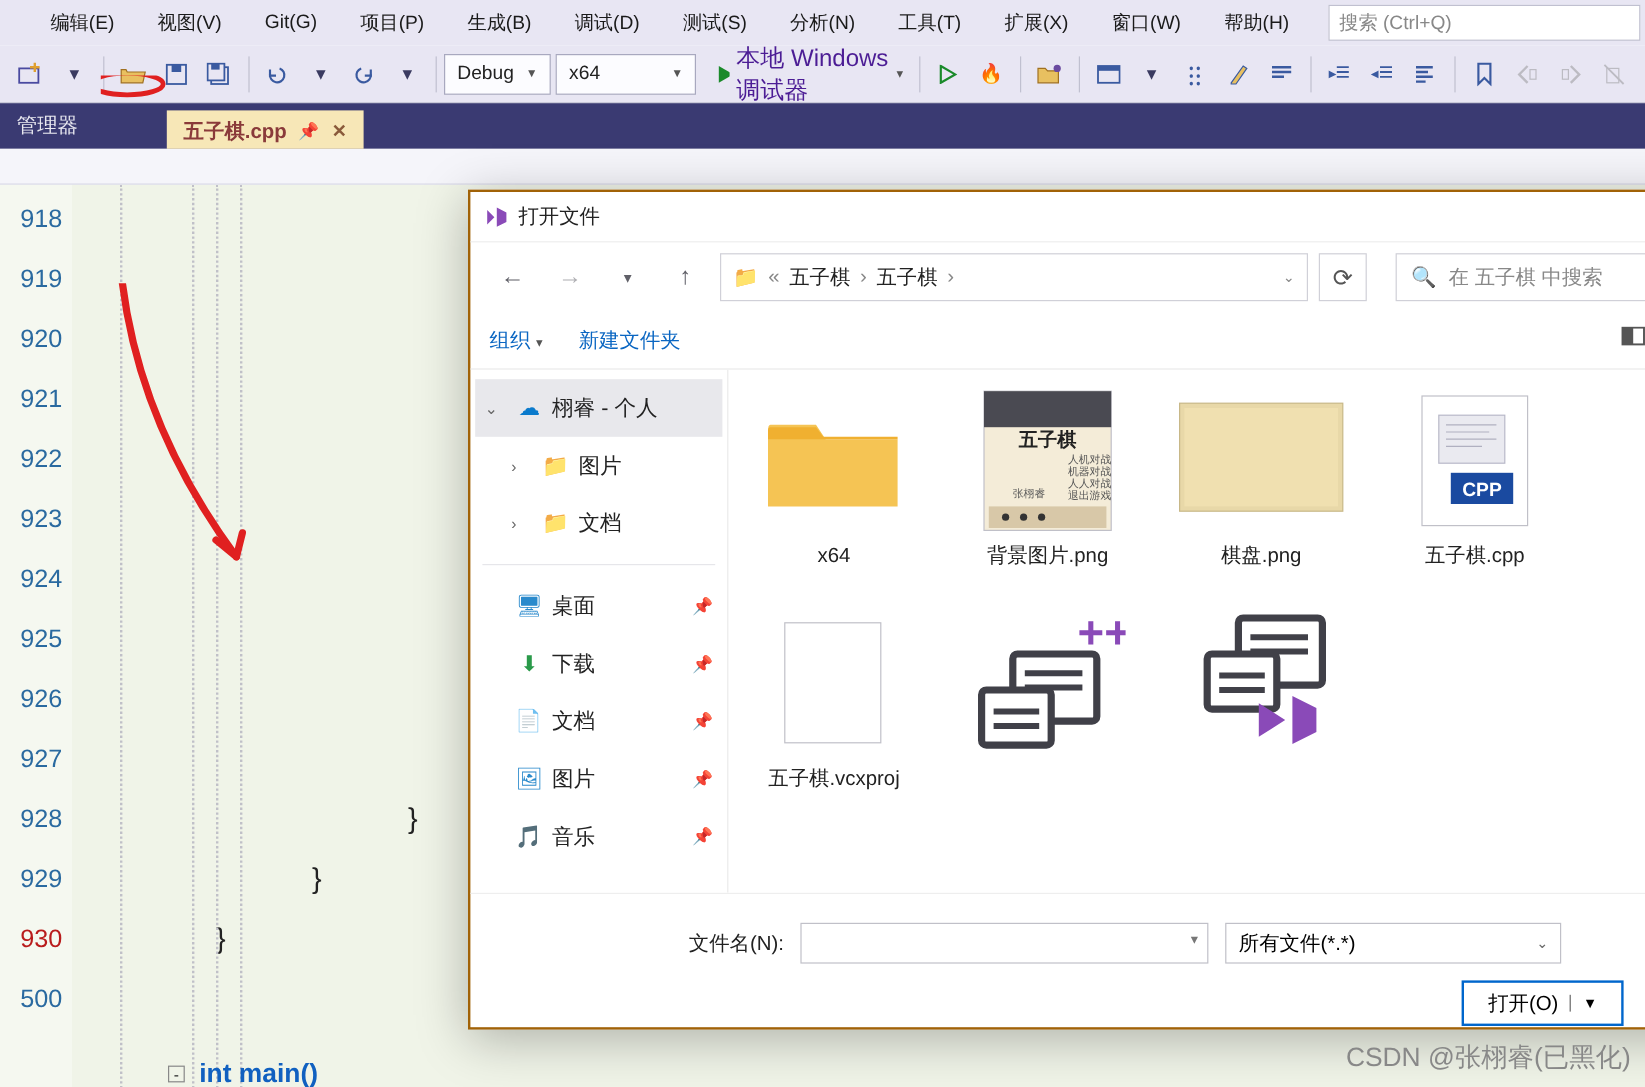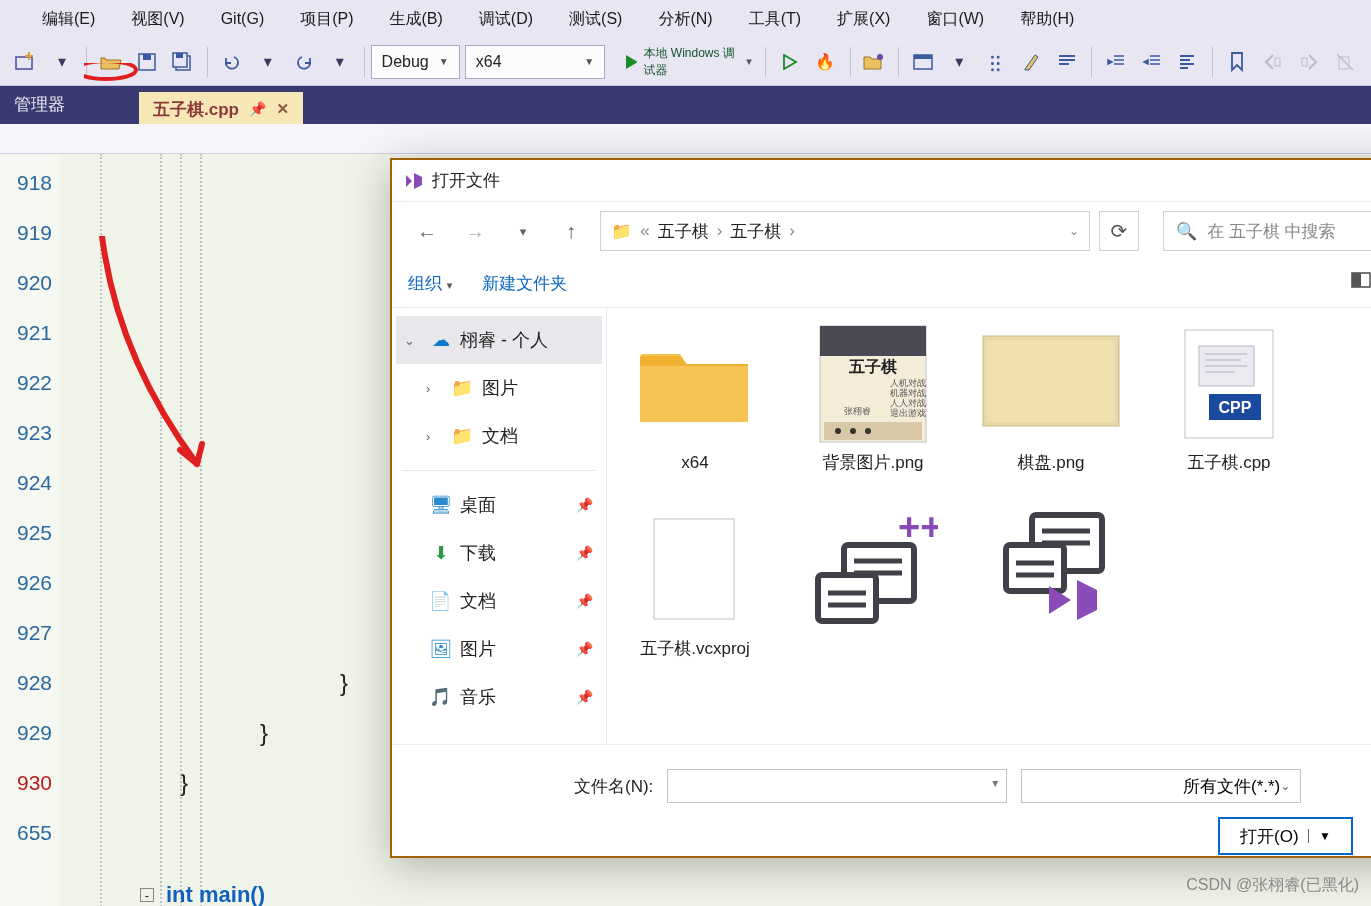--- a/index.html
+++ b/index.html
@@ -21,21 +21,21 @@
 .subbar{height:30px;background:#f5f5fa;border-bottom:1px solid #d0d0e0}
 .codearea{position:relative;height:760px;background:#fff;display:flex}
 .gutter{width:60px;background:#f5f8f0;color:#2a6aa0;font-size:21px;text-align:right;padding-top:4px}
 .gutter div{height:50px;line-height:50px;padding-right:8px}
 .gutter .bold{font-weight:400;color:#b91c1c}
 .code{flex:1;position:relative;background:#f0f4e8;font-family:Consolas,monospace;font-size:22px;color:#222;padding-top:4px}
 .guide{position:absolute;top:0;bottom:0;width:1px;border-left:2px dotted #c0c0c8}
 .brow{height:50px;display:flex;align-items:center}
 .brace{font-size:24px}
 .mark-arrow{position:absolute;left:62px;top:82px;pointer-events:none}
-.watermark{position:absolute;right:12px;bottom:10px;font-size:16px;color:#888}
+.watermark{position:absolute;right:12px;bottom:10px;font-size:22px;color:#888}
 
 .overlay{position:absolute;left:390px;top:158px;width:1091px;height:700px;background:#fff;box-shadow:0 8px 40px rgba(0,0,0,.28);border:2px solid #a16207;display:flex;flex-direction:column}
 .dlg-title{height:42px;display:flex;align-items:center;padding:0 12px;border-bottom:1px solid #eee;font-size:17px;color:#222;gap:8px}
 .dlg-title .close{margin-left:auto;font-size:20px;color:#555;padding:4px 10px}
 .navrow{height:58px;display:flex;align-items:center;padding:0 16px;gap:10px}
 .nbtn{width:38px;height:38px;display:flex;align-items:center;justify-content:center;color:#606068;font-size:20px}
 .crumb{flex:1;height:40px;border:1px solid #d0d0d8;display:flex;align-items:center;padding:0 10px;gap:8px;color:#222;font-size:17px}
 .crumb .fld{color:#d3a84b}
 .crumb .sep2{color:#888}
 .crumb .dd{margin-left:auto;color:#888;font-size:12px}
@@ -52,41 +52,44 @@
 .trow .pin{margin-left:auto;color:#888;font-size:14px}
 .items{flex:1;padding:16px 8px;display:flex;flex-wrap:wrap;align-content:flex-start;gap:6px 18px;overflow:auto}
 .items::-webkit-scrollbar{width:12px}
 .item{width:160px;height:180px;display:flex;flex-direction:column;align-items:center;justify-content:flex-start;font-size:17px;color:#222}
 .item .thumb{width:140px;height:120px;display:flex;align-items:center;justify-content:center;margin-bottom:8px}
 .item .lbl{text-align:center;line-height:1.3}
 .footer{height:112px;border-top:1px solid #eee;display:flex;flex-direction:column;padding:24px 22px;gap:14px}
 .frow{display:flex;align-items:center;gap:14px}
 .flabel{font-size:17px;color:#222;margin-left:160px}
 .finput{flex:1;max-width:340px;height:34px;border:1px solid #c0c0c8;background:#fff}
-.fselect{width:280px;height:34px;border:1px solid #c0c0c8;display:flex;align-items:center;justify-content:flex-end;padding:0 10px;font-size:17px}
+.fselect{width:280px;height:34px;border:1px solid #c0c0c8;display:flex;align-items:center;justify-content:space-between;padding:0 10px;font-size:17px}
 .fbtn{height:38px;border:1px solid #888;padding:0 20px;display:flex;align-items:center;font-size:17px;background:#fff}
 .fbtn.primary{border:2px solid #0066cc}
 .vsicon{display:inline-flex;align-items:center;justify-content:center}
 </style>
 </head>
 <body>
 
 <div class="menubar">
   <div class="mi">编辑(E)</div>
   <div class="mi">视图(V)</div>
   <div class="mi">Git(G)</div>
   <div class="mi">项目(P)</div>
   <div class="mi">生成(B)</div>
   <div class="mi">调试(D)</div>
   <div class="mi">测试(S)</div>
   <div class="mi">分析(N)</div>
   <div class="mi">工具(T)</div>
   <div class="mi">扩展(X)</div>
   <div class="mi">窗口(W)</div>
   <div class="mi">帮助(H)</div>
+  <div class="search-wrap">
+    <span>搜索 (Ctrl+Q)</span>
+  </div>
 </div>
 
 <div class="toolbar">
   <div class="tbtn">
       <svg width="24" height="20">
         <rect x="2" y="5" width="16" height="12" fill="none" stroke="#4a4aa0" stroke-width="1.5"></rect>
         <path d="M15 0 L15 8 M11 4 L19 4" stroke="#e0a030" stroke-width="2"></path>
       </svg>
     </div>
   <div class="tbtn" style="width:16px">▾</div>
@@ -136,21 +139,21 @@
   <div style="width:6px"></div>
   <div class="combo" style="width:160px">
       <span>x64</span>
       <span class="arr">▼</span>
     </div>
   <div style="width:14px"></div>
   <div class="tbtn" style="gap:6px;color:#1a8a2a;width:auto;padding:0 6px">
     <svg width="16" height="16">
         <path d="M2 1 L14 8 L2 15 Z" fill="#1a8a2a"></path>
       </svg>
-    <span style="color:#14532d;font-size:12px">本地 Windows 调试器</span>
+    <span style="color:#4c1d95;font-size:20px">本地 Windows 调试器</span>
     <span style="color:#555;font-size:11px">▾</span>
   </div>
   <div class="sep"></div>
   <div class="tbtn">
       <svg width="16" height="16">
         <path d="M2 1 L14 8 L2 15 Z" fill="none" stroke="#1a8a2a" stroke-width="1.8"></path>
       </svg>
     </div>
   <div class="tbtn" style="color:#e07030">🔥</div>
   <div class="sep"></div>
@@ -240,21 +243,21 @@
     <div>921</div>
       <div>922</div>
       <div>923</div>
     <div>924</div>
       <div>925</div>
       <div>926</div>
     <div>927</div>
       <div>928</div>
       <div>929</div>
     <div class="bold">930</div>
-      <div>655</div>
+      <div>500</div>
   </div>
   <div class="code">
     <div class="guide" style="left:40px"></div>
     <div class="guide" style="left:100px"></div>
     <div class="guide" style="left:120px"></div>
     <div class="guide" style="left:140px"></div>
     <div class="brow"></div>
       <div class="brow"></div>
       <div class="brow"></div>
       <div class="brow"></div>

